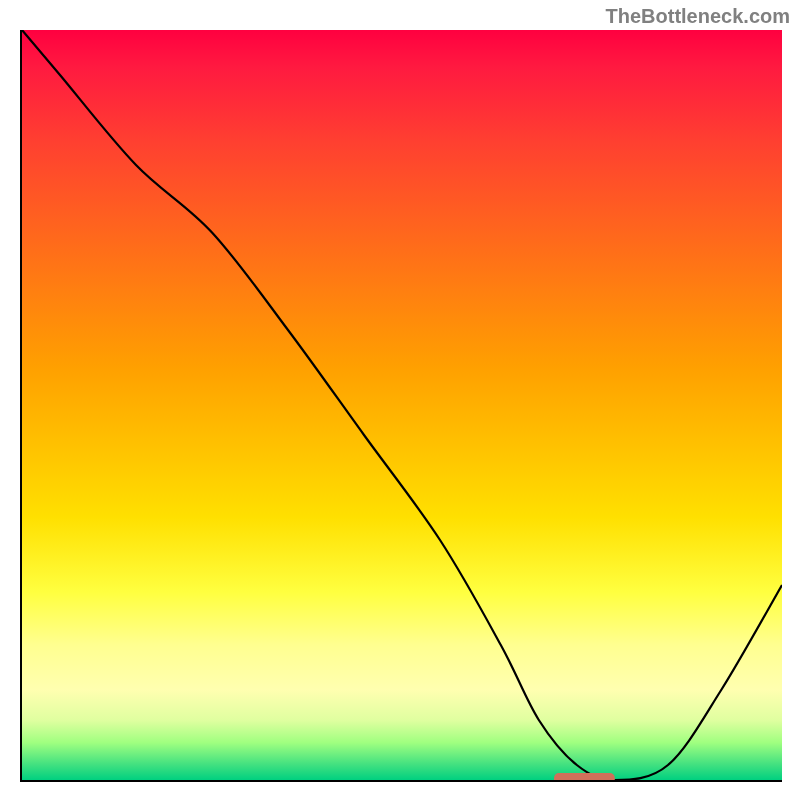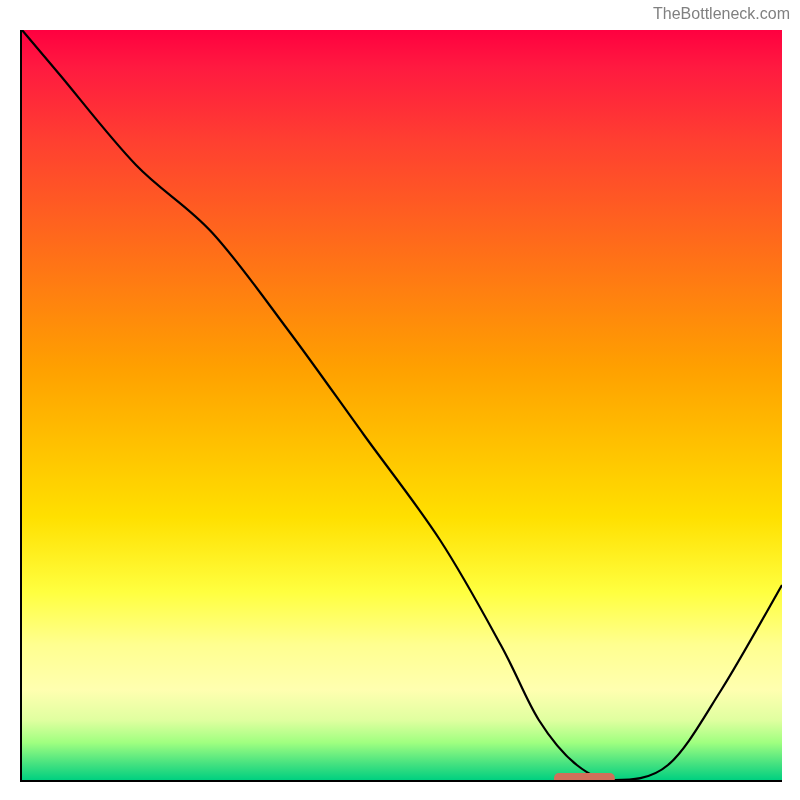--- a/index.html
+++ b/index.html
@@ -13,23 +13,23 @@
   .container {
     width: 800px;
     height: 800px;
     position: relative;
     background: #ffffff;
   }
   .watermark {
     position: absolute;
     top: 5px;
     right: 10px;
-    font-size: 16px;
+    font-size: 20px;
     color: #808080;
-    font-weight: normal;
+    font-weight: bold;
     z-index: 10;
     margin-left: 36px;
   }
   .plot-area {
     position: absolute;
     left: 20px;
     top: 30px;
     width: 760px;
     height: 750px;
     border: 2px solid #000;

